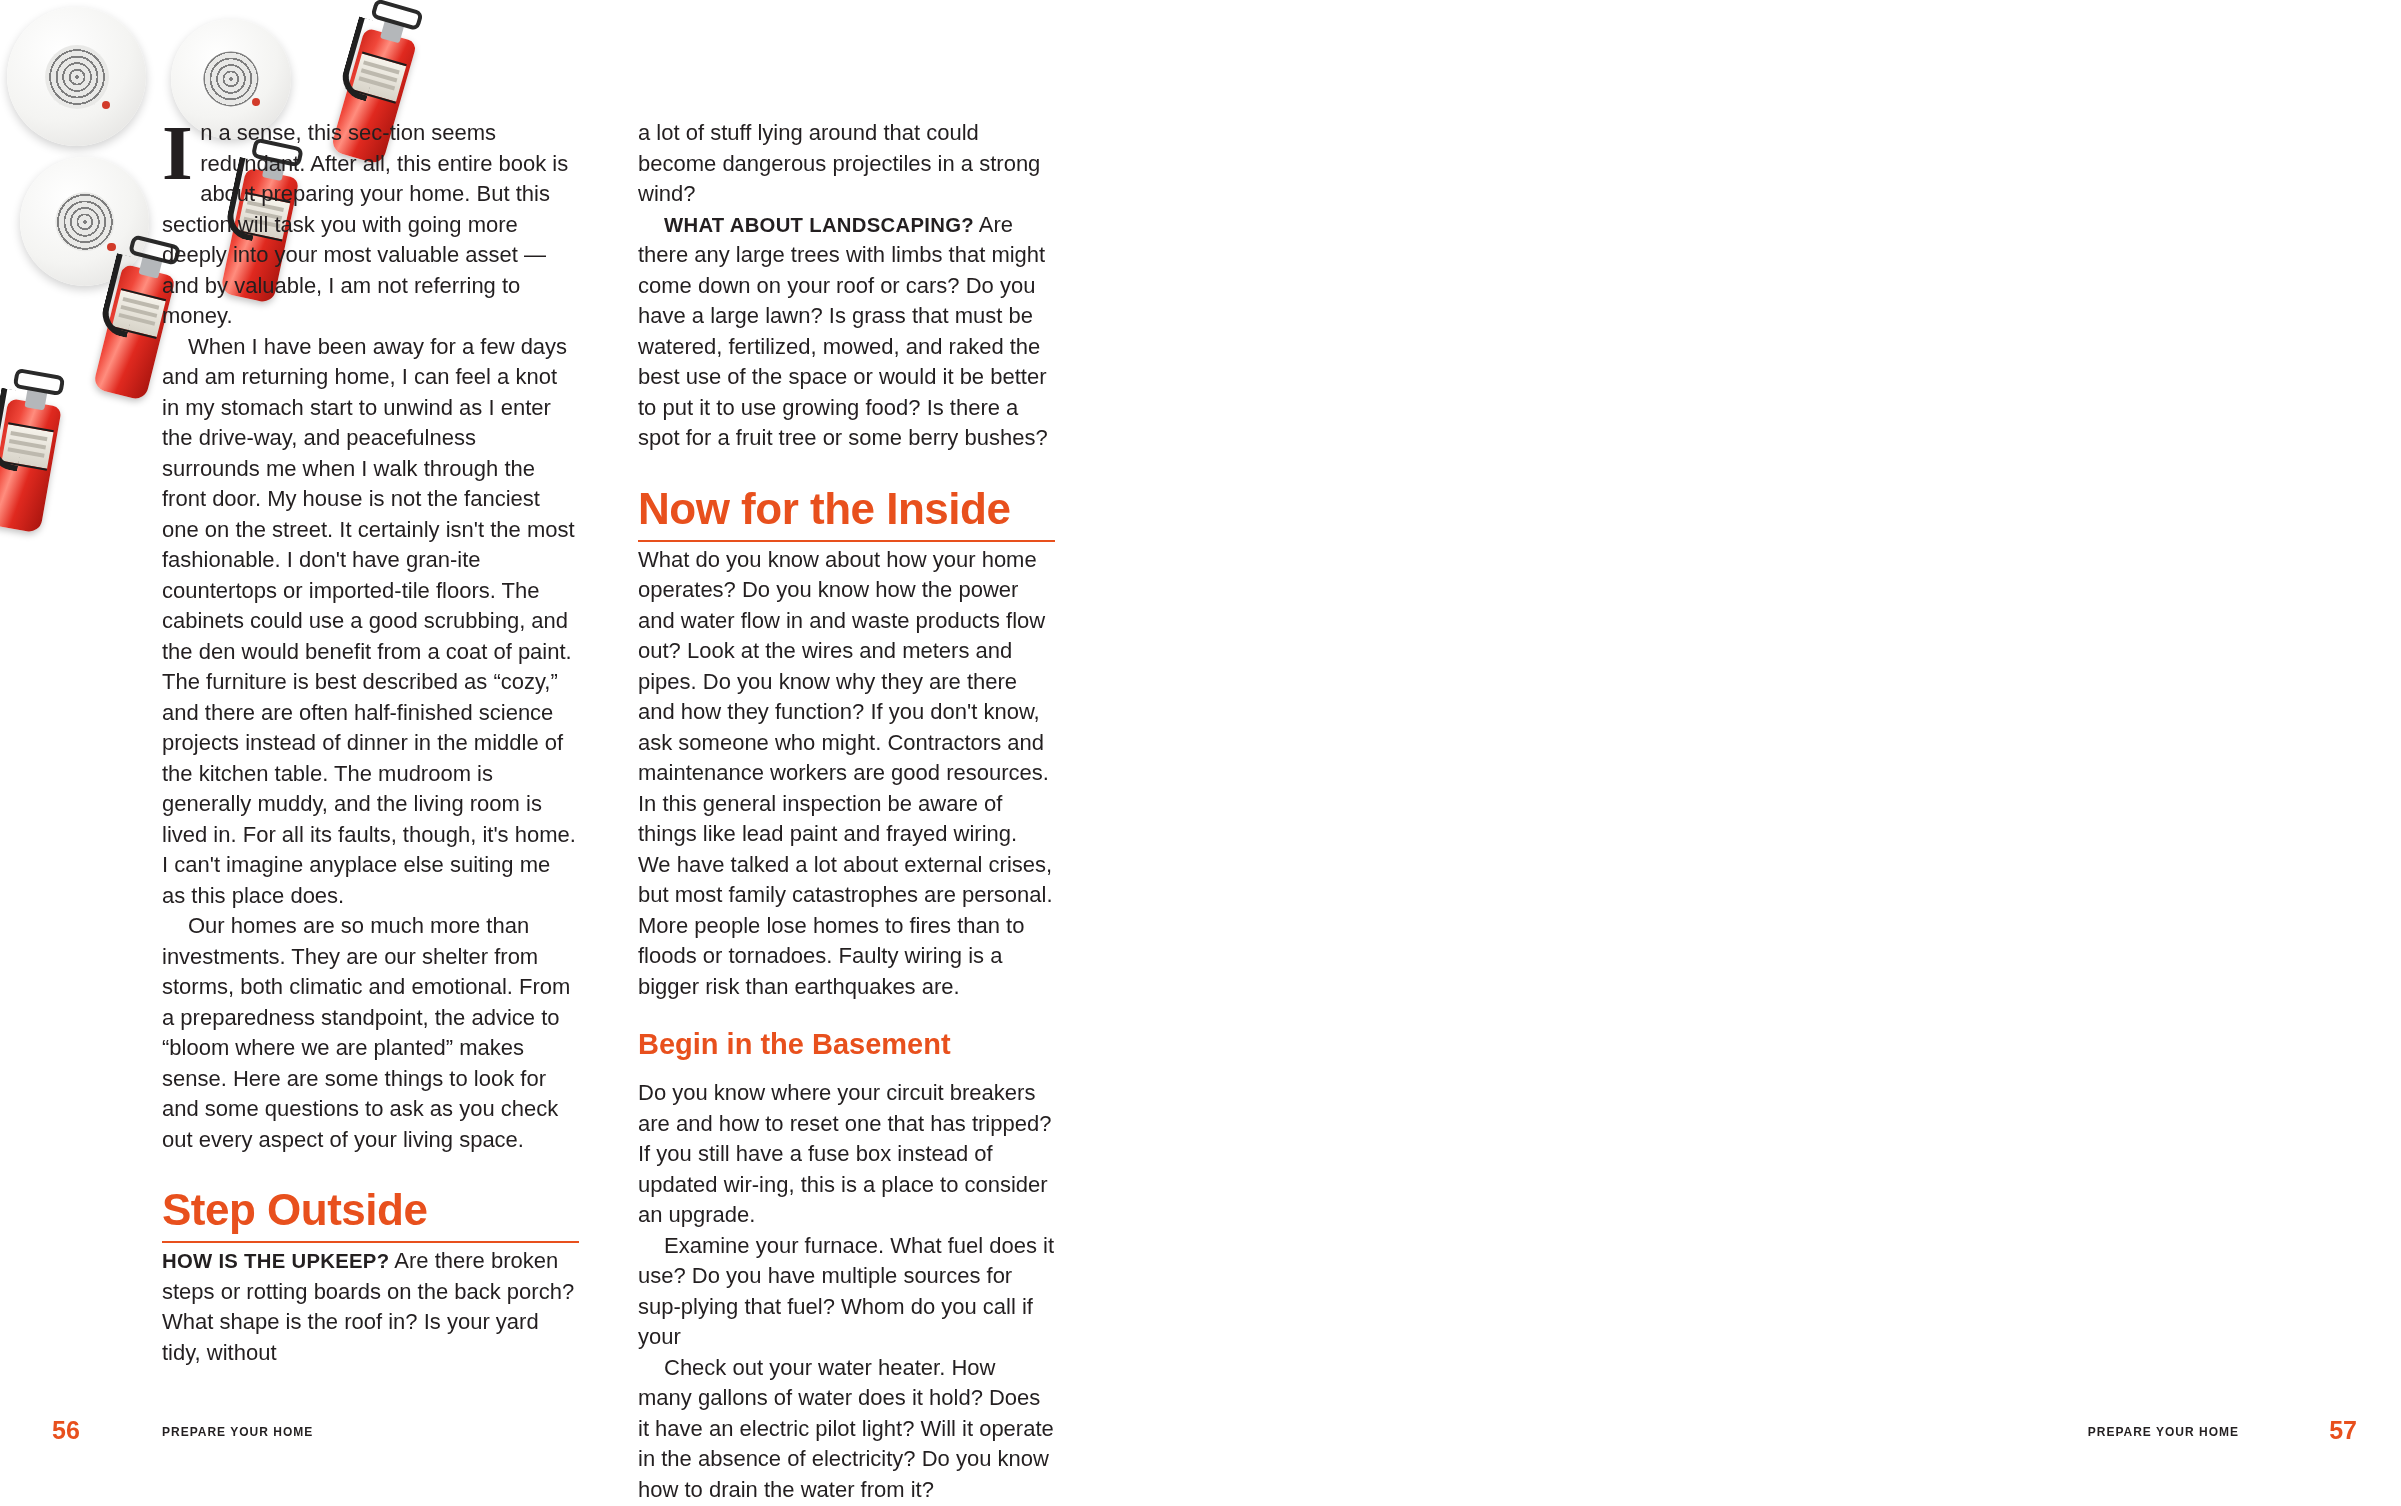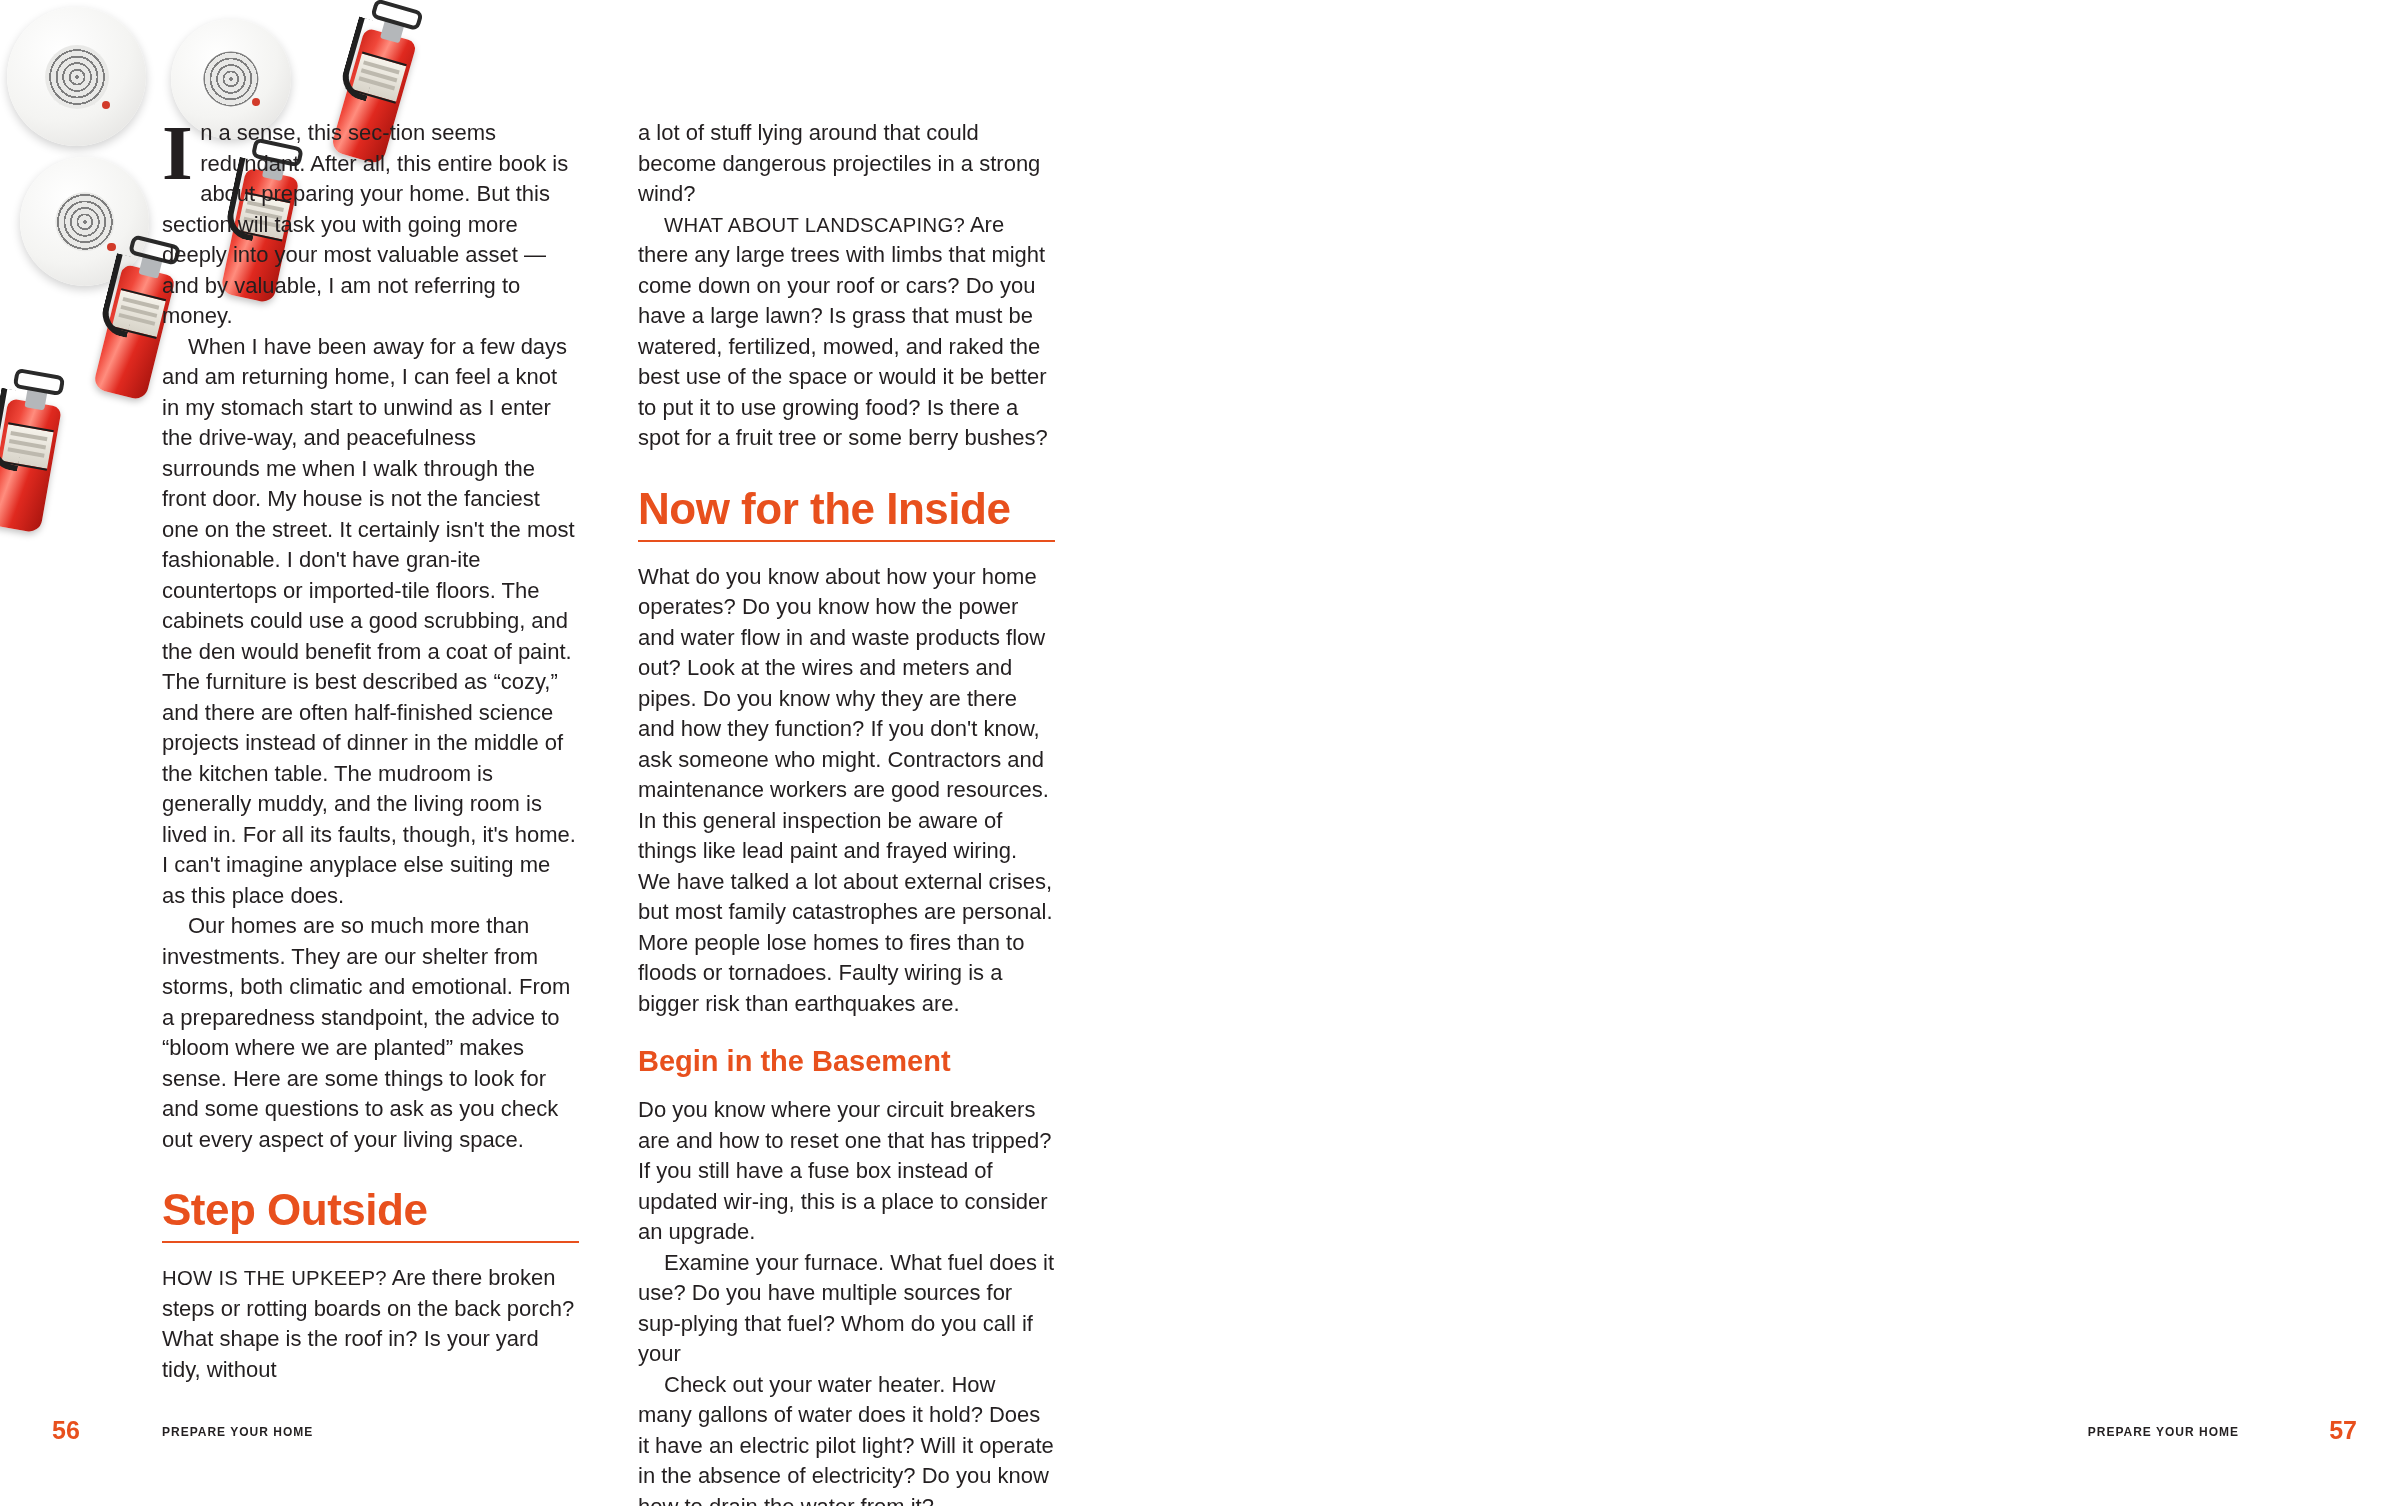--- a/index.html
+++ b/index.html
@@ -148,36 +148,36 @@
     margin: 3.7px 7.4px 0 0;
     color: #231f20;
   }
 
   h2.sect {
     font-family: "Liberation Sans", sans-serif;
     font-weight: bold;
     color: #e8501d;
     font-size: 44px;
     line-height: 48px;
-    margin: 31px 0 20px 0;
+    margin: 31px 0 3px 0;
     letter-spacing: -0.5px;
     border-bottom: 2.8px solid #e8501d;
     padding-bottom: 7.4px;
     display: block;
   }
   h3.sub {
     font-family: "Liberation Sans", sans-serif;
     font-weight: bold;
     color: #e8501d;
     font-size: 29px;
     line-height: 33px;
     margin: 26px 0 17px 0;
   }
   .runin {
-    font-weight: normal;
+    font-weight: bold;
     font-size: 20.3px;
     letter-spacing: 0.3px;
   }
 
   
   .folio {
     position: absolute;
     bottom: 61px;
     font-weight: bold;
     font-size: 25px;

